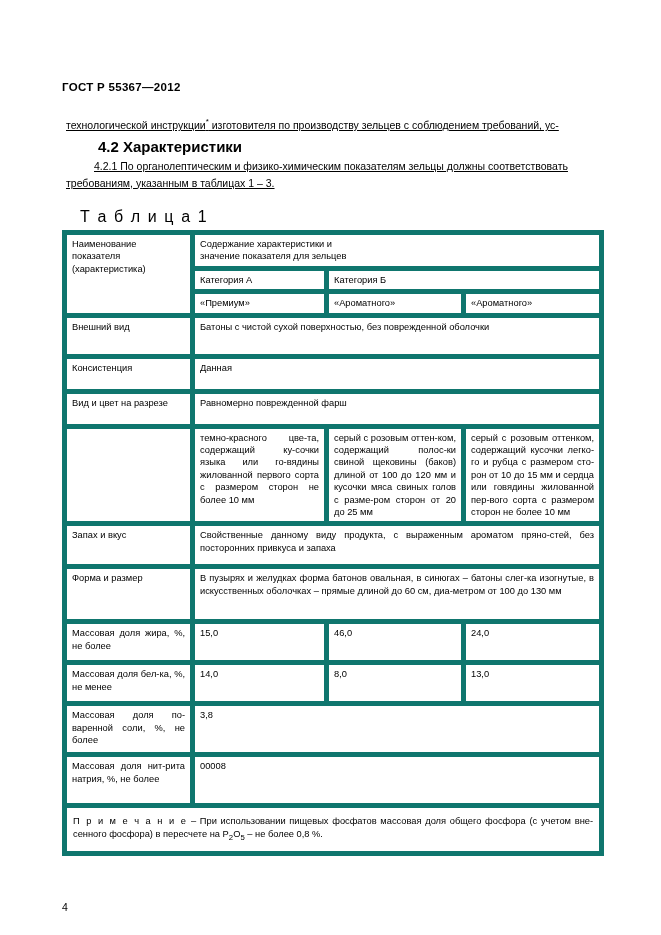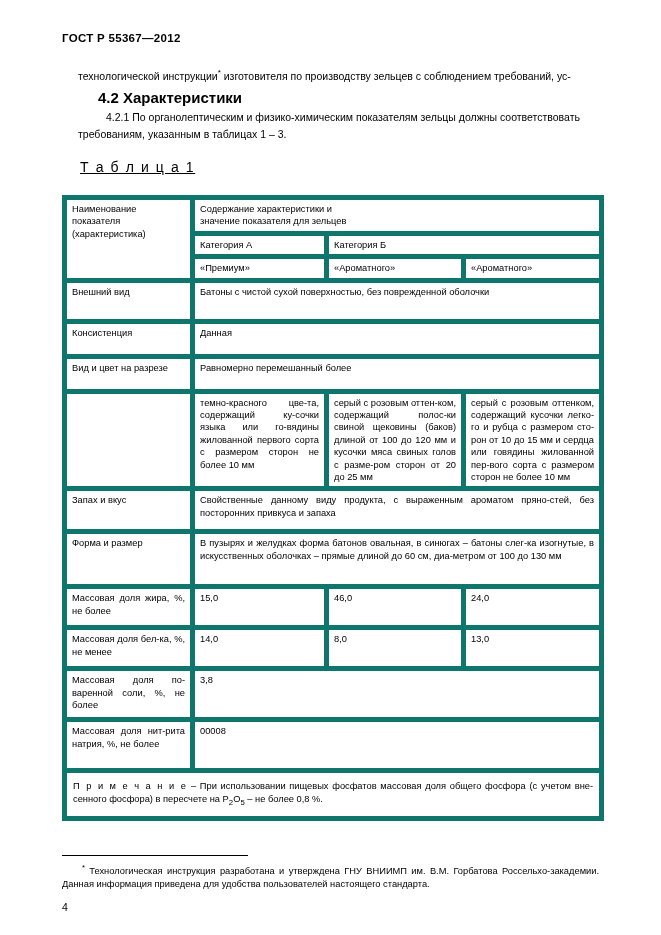--- a/index.html
+++ b/index.html
@@ -13,52 +13,52 @@
     font-family: "Liberation Sans", sans-serif;
     color: #000000;
     position: relative;
     overflow: hidden;
   }
   .page {
     position: relative;
     width: 661px;
     height: 935px;
     box-sizing: border-box;
-    padding: 32px 62px 0 62px;
+    padding: 81px 62px 0 62px;
   }
   .doc-header {
     font-size: 11.5px;
     font-weight: bold;
     letter-spacing: 0.3px;
     margin: 0 0 22px 0;
   }
   .para {
     font-size: 10.5px;
     line-height: 14.5px;
     text-align: justify;
-    margin: 0 0 2px 16px;
+    margin: 0 0 2px 4px;
+    text-decoration: underline;
   }
   .para sup {
     font-size: 8px;
     vertical-align: super;
   }
   .section-title {
     font-size: 15px;
     font-weight: bold;
     margin: 6px 0 4px 0;
     padding-left: 36px;
   }
   .para-indent {
     text-indent: 28px;
   }
   .table-caption {
-    font-size: 14px;
+    font-size: 16px;
     letter-spacing: 1.6px;
-    margin: 18px 0 20px 18px;
-    text-decoration: underline;
+    margin: 18px 0 4px 18px;
   }
   table.spec {
     border-collapse: collapse;
     width: 537px;
     margin-left: 0;
     table-layout: fixed;
   }
   table.spec td {
     border: 5px solid #0f766e;
     font-size: 9.3px;
@@ -173,21 +173,21 @@
         <td colspan="3" class="mid">Батоны с чистой сухой поверхностью, без поврежденной оболочки</td>
       </tr>
 
       <tr>
         <td class="mid" style="height:24px">Консистенция</td>
         <td colspan="3" class="c">Данная</td>
       </tr>
 
       <tr>
         <td class="mid justify-sp" style="height:24px">Вид      и      цвет      на разрезе</td>
-        <td colspan="3" class="mid">Равномерно перемешанный более</td>
+        <td colspan="3" class="mid">Равномерно поврежденной фарш</td>
       </tr>
 
       <tr>
         <td></td>
         <td class="justify-sp">темно-красного цве-та, содержащий ку-сочки языка или го-вядины жилованной первого        сорта        с размером сторон не более                                 10 мм</td>
         <td class="justify-sp">серый с розовым оттен-ком, содержащий полос-ки свиной щековины (баков) длиной от 100 до 120 мм и кусочки мяса свиных голов с разме-ром сторон от 20 до 25 мм</td>
         <td class="justify-sp">серый с розовым оттенком, содержащий кусочки легко-го и рубца с размером сто-рон от 10 до 15 мм и сердца или говядины жилованной пер-вого        сорта        с        размером сторон не более   10 мм</td>
       </tr>
 
       <tr>
@@ -225,20 +225,16 @@
       </tr>
 
       <tr>
         <td colspan="4" class="note-cell">
           <span class="lead">П р и м е ч а н и е</span><span> – При использовании пищевых фосфатов массовая доля общего фосфора (с учетом вне-сенного фосфора) в пересчете на P<sub>2</sub>O<sub>5</sub> – не более 0,8 %.</span>
         </td>
       </tr>
     </tbody>
   </table>
 
-  <div class="footnote-wrap">
-    <div class="footnote-rule"></div>
-    <div class="footnote"><sup>*</sup><span> Технологическая инструкция разработана и утверждена ГНУ ВНИИМП  им. В.М. Горбатова Россельхо-закадемии. Данная информация приведена для удобства пользователей настоящего стандарта.</span></div>
-  </div>
 
   <div class="page-num">4</div>
 
 </div>
 
 </body></html>

